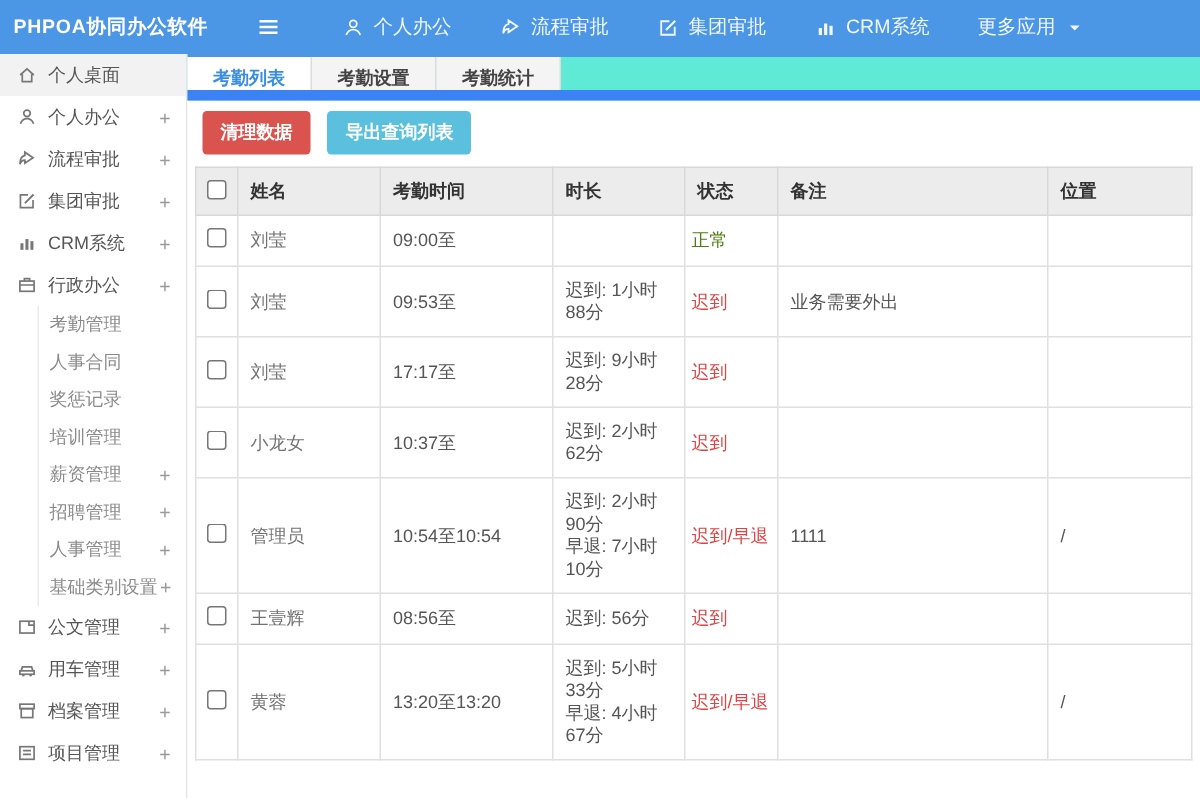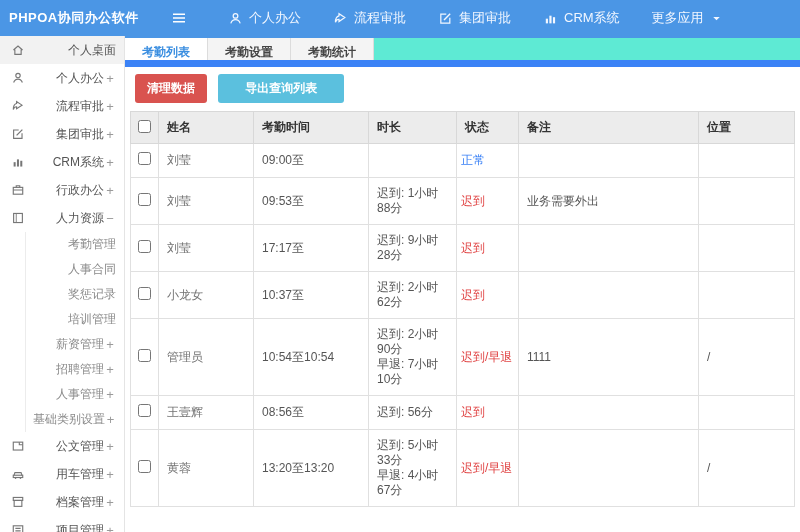--- a/index.html
+++ b/index.html
@@ -14,21 +14,21 @@
   .topnav { display:flex; align-items:center; margin-left:16px; }
   .topnav-item { display:flex; align-items:center; gap:6px; padding:0 16px; height:36px; font-size:13px; color:#f2f7ff; cursor:pointer; }
   .topnav-item .ic { display:inline-flex; }
   .ic svg { display:block; }
 
   
   .sidebar { position:absolute; top:36px; left:0; width:125px; bottom:0; background:#fff; border-right:1px solid #e4e4e4; overflow:hidden; }
   .side-item { display:flex; align-items:center; height:28px; padding:0 8px 0 11px; color:#555; cursor:pointer; }
   .side-item.active { background:#f2f2f2; }
   .side-item .ic { color:#777; margin-right:7px; display:inline-flex; }
-  .side-item .lbl { flex:1; font-size:12px; white-space:nowrap;text-align:right; }
+  .side-item .lbl { flex:1; font-size:12px; white-space:nowrap; }
   .expander { color:#9a9a9a; font-size:13px; width:12px; text-align:center; cursor:pointer; }
   .side-sub { margin-left:25px; border-left:1px solid #ececec; }
   .side-sub .side-item { height:25px; padding-left:7px; color:#8a8a8a; }
   .side-sub .lbl { font-size:12px; }
 
   
   .content { position:absolute; top:36px; left:125px; right:0; bottom:0; background:#fff; border-top:2px solid #4b96e5; }
   .tabstrip { display:flex; background:#5eead4; border-bottom:7px solid #3b82f6; height:29px; }
   .tab { line-height:28px; padding:0 17px; font-weight:bold; color:#444; border-right:1px solid #dcdcdc; cursor:pointer; background:#f4f4f4; }
   .tab.active { background:#fff; color:#3a8ee0; }
@@ -36,32 +36,32 @@
   .filter { display:flex; align-items:center; padding:7px 10px; border-bottom:1px solid #e6e6e6; }
   .filter label { font-weight:bold; color:#333; margin-right:4px; white-space:nowrap; }
   .inp-name { width:170px; height:24px; border:1px solid #7db2ea; border-radius:3px; padding:0 6px; outline:none; font-size:12px; }
   .date-label { margin-left:22px; }
   .inp-date { width:64px; height:22px; border:1px solid #c9c9c9; background:#ececec; border-radius:2px; }
   .to { margin:0 10px; color:#333; }
   .btn { display:inline-block; border:none; border-radius:3px; color:#fff; font-size:12px; cursor:pointer; font-family:inherit; }
   .btn-search { background:#3d8ce4; padding:5px 12px; margin-left:12px; letter-spacing:3px; font-weight:bold; }
   .actions { padding:7px 10px; }
   .btn-danger { background:#d9534f; padding:6px 12px; font-weight:bold; }
-  .btn-info { background:#5bc0de; padding:6px 27px; margin-left:8px; font-weight:bold; }
+  .btn-info { background:#5bc0de; padding:6px 12px; margin-left:8px; font-weight:bold; }
 
   
   table { border-collapse:collapse; width:665px; margin:1px 5px 0 5px; table-layout:fixed; }
   th, td { border:1px solid #e0e0e0; text-align:left; vertical-align:middle; font-size:12px; }
   thead th { background:#ececec; border-color:#d8d8d8; padding:7px 8px; color:#333; font-weight:bold; }
   tbody td { padding:8px 8px; color:#555; line-height:15px; background:#fff; }
   td.c-cb, th.c-cb { text-align:center; padding-left:4px; padding-right:4px; }
   .c-status { padding-left:4px !important; padding-right:2px !important; white-space:nowrap; }
   .name-link { color:#737373; cursor:pointer; }
   .st-red { color:#e04343; }
-  .st-normal { color:#3b82f6; }
+  .st-normal { color:#4d7c0f; }
   input[type="checkbox"] { width:13px; height:13px; cursor:pointer; }
 </style>
 </head>
 <body>
 
 <div class="screen">
 
   <div class="topbar">
     <div class="logo">PHPOA协同办公软件</div>
     <div class="menu-toggle">
@@ -170,30 +170,20 @@
       </div>
       <div class="side-item">
         <span class="ic">
           <svg width="14" height="14" viewBox="0 0 16 16">
             <rect x="2.6" y="5" width="10.8" height="7.8" fill="none" stroke="currentColor" stroke-width="1.3"></rect>
             <path d="M6 5V3.2h4V5M2.6 8h10.8" fill="none" stroke="currentColor" stroke-width="1.3"></path>
           </svg>
         </span>
         <span class="lbl">行政办公</span>
         <span class="expander">+</span>
-      </div>
-      <div class="side-item">
-        <span class="ic">
-          <svg width="14" height="14" viewBox="0 0 16 16">
-            <rect x="3" y="2.8" width="10" height="10.4" fill="none" stroke="currentColor" stroke-width="1.3"></rect>
-            <path d="M6 2.8v10.4" stroke="currentColor" fill="none"></path>
-          </svg>
-        </span>
-        <span class="lbl">人力资源</span>
-        <span class="expander">−</span>
       </div>
       <div class="side-sub">
         <div class="side-item">
           <span class="lbl">考勤管理</span>
         </div>
         <div class="side-item">
           <span class="lbl">人事合同</span>
         </div>
         <div class="side-item">
           <span class="lbl">奖惩记录</span>

